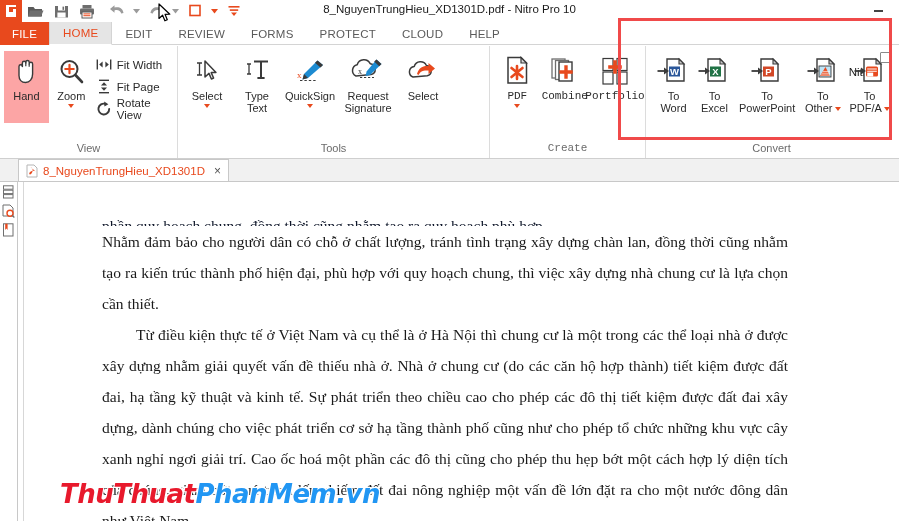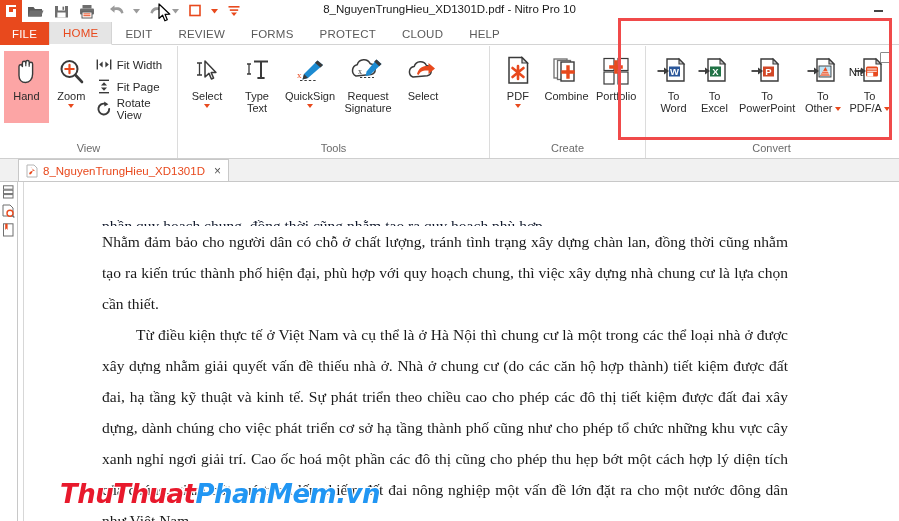--- a/index.html
+++ b/index.html
@@ -530,21 +530,21 @@
               <path d="M11 15 C13 8 18 6.5 22.5 7.2 L22.5 4 L29 9.5 L22.5 15 L22.5 11.6 C18.5 11 14.5 11.6 12.5 16 Z" fill="#e8491d"></path>
             </svg>
           </span>
           <span class="lbl">Select</span>
         </div>
 
       </div>
       <div class="group-label">Tools</div>
     </div>
 
-    <div class="group" style="width:156px;">
+    <div class="group" style="width:156px;font-family:Liberation Mono, monospace;">
       <div class="group-items">
         <div class="bigbtn">
           <span class="ico">
             <svg width="28" height="30" viewBox="0 0 28 30">
               <path d="M5 1.5 L18 1.5 L23.5 7 L23.5 27 L5 27 Z" fill="#ffffff" stroke="#3a3a3a" stroke-width="1.5"></path>
               <path d="M18 1.5 L18 7 L23.5 7 Z" fill="#d8d8d8" stroke="#3a3a3a" stroke-width="1.2"></path>
               <path d="M14 10 L14 23 M8.5 12 L19.5 21 M19.5 12 L8.5 21" stroke="#e8491d" stroke-width="2.6" stroke-linecap="round"></path>
             </svg>
           </span>
           <span class="lbl">PDF</span>

